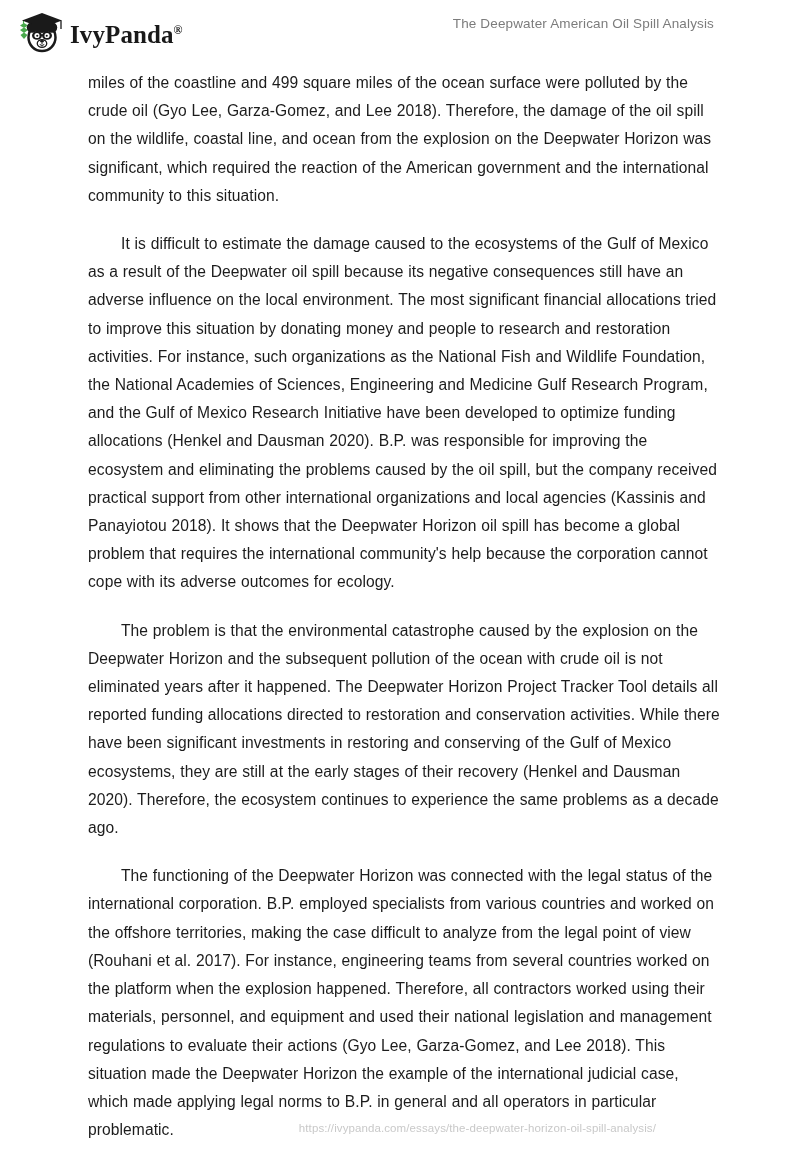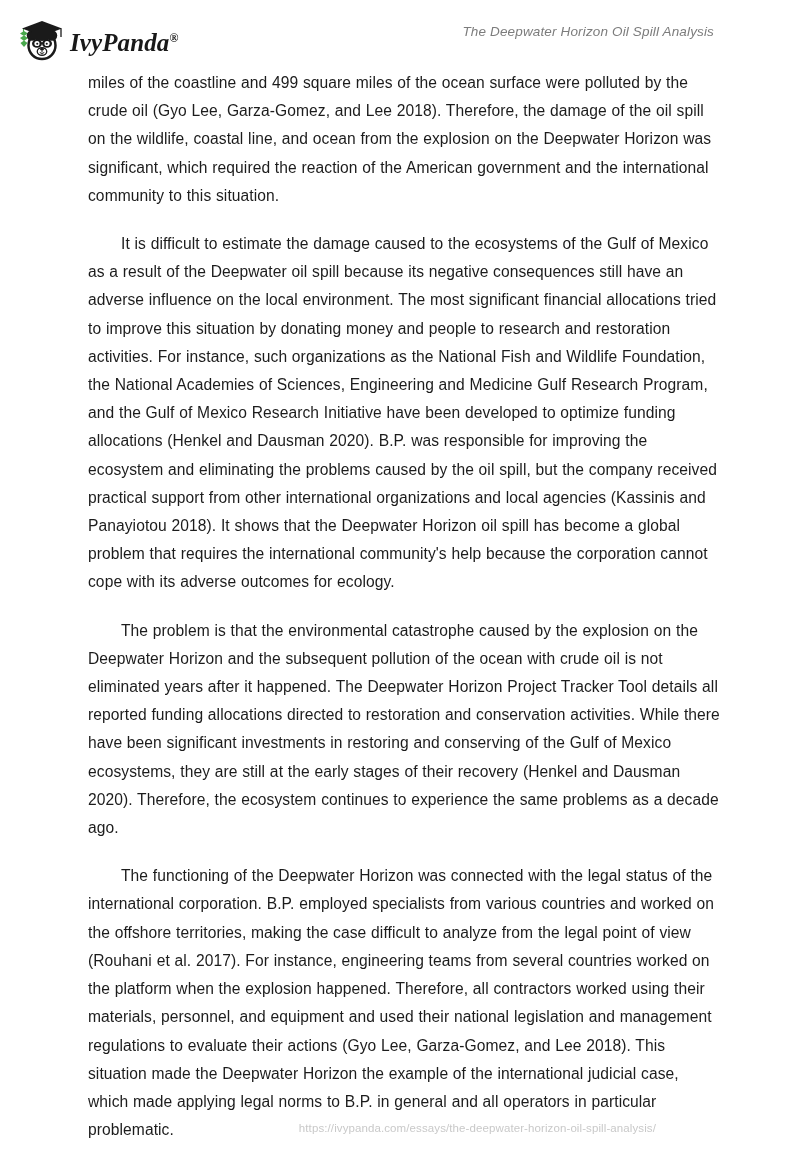--- a/index.html
+++ b/index.html
@@ -12,27 +12,26 @@
     height: 1160px;
     font-family: "Liberation Sans", sans-serif;
     color: #1c1c1c;
     position: relative;
     overflow: hidden;
   }
 
   
   .page-header {
     position: absolute;
-    top: 8px;
+    top: 0;
     left: 0;
     width: 740px;
     height: 62px;
     display: flex;
     align-items: center;
-    font-style: italic;
   }
   .brand {
     position: absolute;
     left: 14px;
     top: 11px;
     display: flex;
     align-items: center;
     height: 44px;
   }
   .brand-logo {
@@ -144,21 +143,21 @@
       <path d="M56 62.5 v4" stroke="#1a1a1a" stroke-width="2" fill="none"></path>
       <path d="M51.5 67 q4.5 4 9 0" stroke="#1a1a1a" stroke-width="2" fill="none"></path>
 
       <path d="M56 4 L96 19 L56 34 L16 19 Z" fill="#1a1a1a"></path>
       <path d="M35 25 L35 38 q21 12 42 0 L77 25" fill="#1a1a1a"></path>
       <path d="M94 19 L94 36" stroke="#1a1a1a" stroke-width="2.6" fill="none"></path>
     </svg>
     <span class="brand-wordmark"><span>IvyPanda</span><span class="reg">®</span></span>
   </div>
 
-  <div class="header-title">The Deepwater Horizon Oil Spill Analysis</div>
+  <div class="header-title">The Deepwater American Oil Spill Analysis</div>
 </div>
 
 <div class="doc-body">
   <p>miles of the coastline and 499 square miles of the ocean surface were polluted by the crude oil (Gyo Lee, Garza-Gomez, and Lee 2018). Therefore, the damage of the oil spill on the wildlife, coastal line, and ocean from the explosion on the Deepwater Horizon was significant, which required the reaction of the American government and the international community to this situation.</p>
   <p class="indented">It is difficult to estimate the damage caused to the ecosystems of the Gulf of Mexico as a result of the Deepwater oil spill because its negative consequences still have an adverse influence on the local environment. The most significant financial allocations tried to improve this situation by donating money and people to research and restoration activities. For instance, such organizations as the National Fish and Wildlife Foundation, the National Academies of Sciences, Engineering and Medicine Gulf Research Program, and the Gulf of Mexico Research Initiative have been developed to optimize funding allocations (Henkel and Dausman 2020). B.P. was responsible for improving the ecosystem and eliminating the problems caused by the oil spill, but the company received practical support from other international organizations and local agencies (Kassinis and Panayiotou 2018). It shows that the Deepwater Horizon oil spill has become a global problem that requires the international community's help because the corporation cannot cope with its adverse outcomes for ecology.</p>
   <p class="indented">The problem is that the environmental catastrophe caused by the explosion on the Deepwater Horizon and the subsequent pollution of the ocean with crude oil is not eliminated years after it happened. The Deepwater Horizon Project Tracker Tool details all reported funding allocations directed to restoration and conservation activities. While there have been significant investments in restoring and conserving of the Gulf of Mexico ecosystems, they are still at the early stages of their recovery (Henkel and Dausman 2020). Therefore, the ecosystem continues to experience the same problems as a decade ago.</p>
   <p class="indented">The functioning of the Deepwater Horizon was connected with the legal status of the international corporation. B.P. employed specialists from various countries and worked on the offshore territories, making the case difficult to analyze from the legal point of view (Rouhani et al. 2017). For instance, engineering teams from several countries worked on the platform when the explosion happened. Therefore, all contractors worked using their materials, personnel, and equipment and used their national legislation and management regulations to evaluate their actions (Gyo Lee, Garza-Gomez, and Lee 2018). This situation made the Deepwater Horizon the example of the international judicial case, which made applying legal norms to B.P. in general and all operators in particular problematic.</p>
   <p class="indented">There were many legal proceedings between the related parties and B.P. after the explosion and the oil spill. For instance, B.P. filed invoices against multiple</p>
 </div>
 

